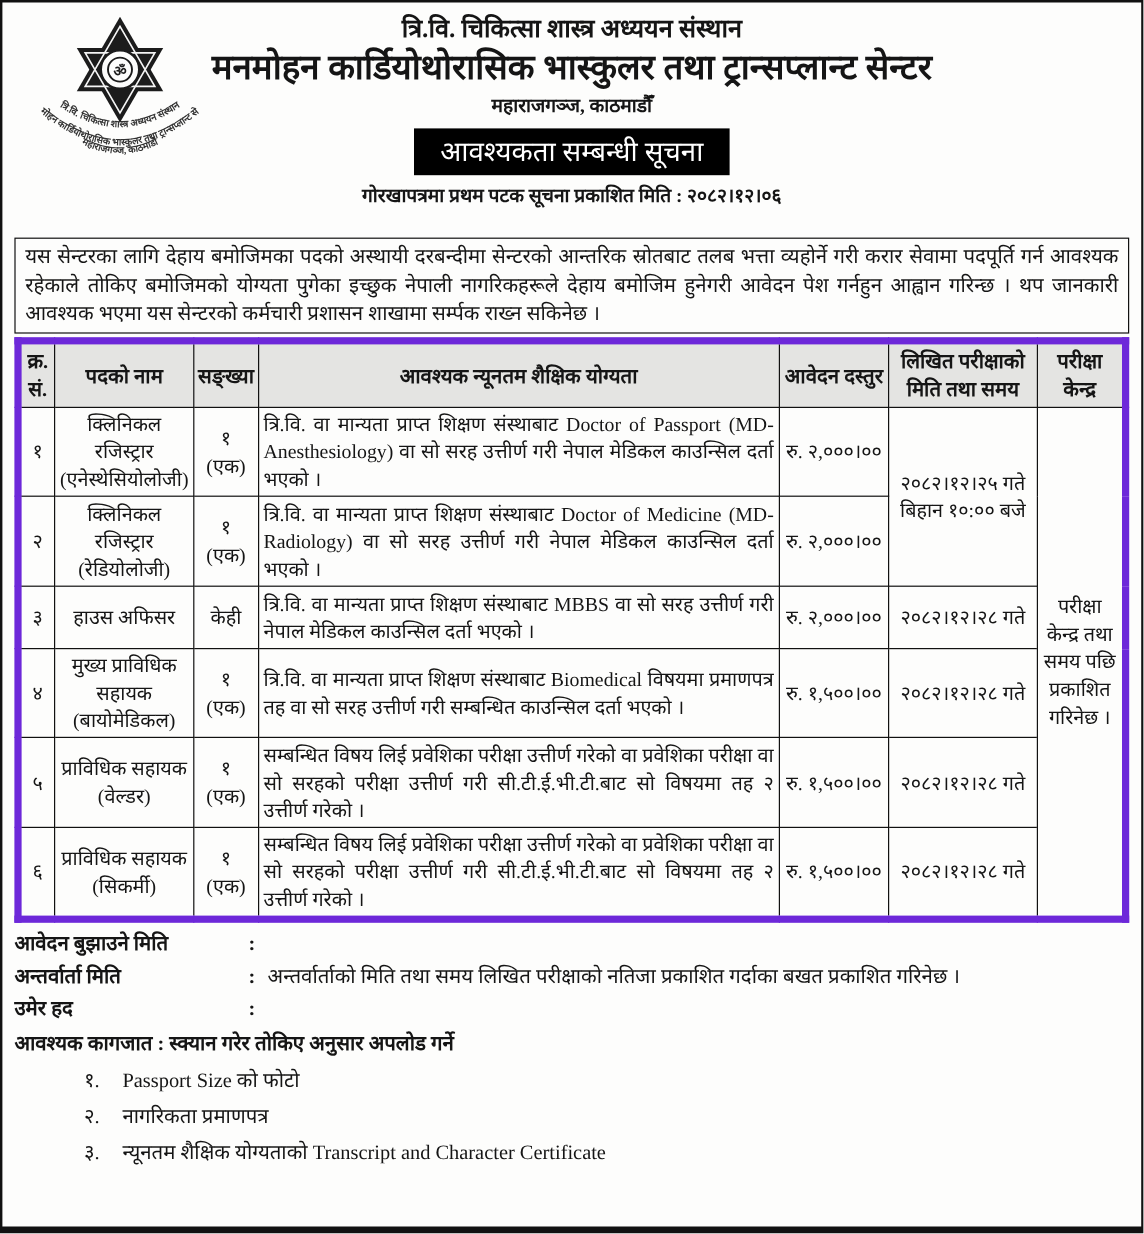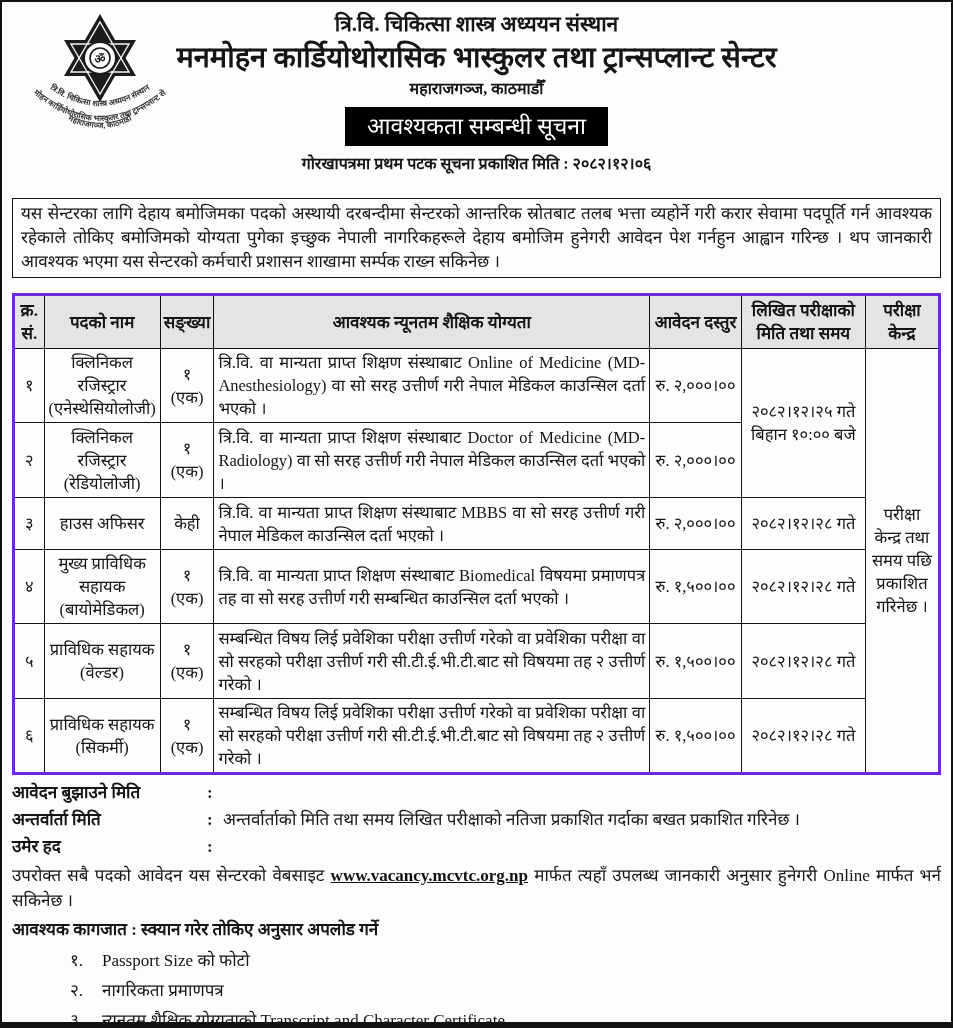--- a/index.html
+++ b/index.html
@@ -21,21 +21,21 @@
                 font-weight:normal; padding:2px 22px 5px 22px; margin-top:7px; }
   .pub-line  { font-size:16px; font-weight:bold; line-height:24px; margin-top:6px; }
 
   
   .intro {
     border:1px solid #111; margin-top:22px; padding:3px 8px;
     font-size:17px; line-height:24px; text-align:justify;
   }
 
   
-  table.vacancy { width:100%; border-collapse:collapse; margin-top:15px; border:3px solid #6d28d9; }
+  table.vacancy { width:100%; border-collapse:collapse; margin-top:3px; border:6px solid #6d28d9; }
   table.vacancy th, table.vacancy td { border:1px solid #111; vertical-align:middle; }
   table.vacancy th {
     background:#e4e4e2; font-size:17px; font-weight:bold; line-height:23px; padding:3px 2px;
   }
   table.vacancy td { font-size:16.5px; line-height:23px; padding:2px 4px; }
   td.c { text-align:center; }
   td.q { text-align:justify; padding:2px 7px; }
   tr.r1 { height:73px; } tr.r2 { height:75px; } tr.r3 { height:52px; }
   tr.r4 { height:73px; } tr.r5 { height:75px; } tr.r6 { height:75px; }
 
@@ -113,21 +113,21 @@
         <th>आवेदन दस्तुर</th>
         <th>लिखित परीक्षाको मिति तथा समय</th>
         <th>परीक्षा केन्द्र</th>
       </tr>
     </thead>
     <tbody>
       <tr class="r1">
         <td class="c">१</td>
         <td class="c">क्लिनिकल रजिस्ट्रार (एनेस्थेसियोलोजी)</td>
         <td class="c">१ (एक)</td>
-        <td class="q">त्रि.वि. वा मान्यता प्राप्त शिक्षण संस्थाबाट Online of Medicine (MD-Anesthesiology) वा सो सरह उत्तीर्ण गरी नेपाल मेडिकल काउन्सिल दर्ता भएको ।</td>
+        <td class="q">त्रि.वि. वा मान्यता प्राप्त शिक्षण संस्थाबाट Doctor of Passport (MD-Anesthesiology) वा सो सरह उत्तीर्ण गरी नेपाल मेडिकल काउन्सिल दर्ता भएको ।</td>
         <td class="c">रु. २,०००।००</td>
         <td class="c" rowspan="2">२०८२।१२।२५ गते बिहान १०:०० बजे</td>
         <td class="c" rowspan="6">परीक्षा केन्द्र तथा समय पछि प्रकाशित गरिनेछ ।</td>
       </tr>
       <tr class="r2">
         <td class="c">२</td>
         <td class="c">क्लिनिकल रजिस्ट्रार (रेडियोलोजी)</td>
         <td class="c">१ (एक)</td>
         <td class="q">त्रि.वि. वा मान्यता प्राप्त शिक्षण संस्थाबाट Doctor of Medicine (MD-Radiology) वा सो सरह उत्तीर्ण गरी नेपाल मेडिकल काउन्सिल दर्ता भएको ।</td>
         <td class="c">रु. २,०००।००</td>
@@ -176,23 +176,20 @@
       <span class="note-label">अन्तर्वार्ता मिति</span>
       <span class="note-colon">:</span>
       <span class="note-text">अन्तर्वार्ताको मिति तथा समय लिखित परीक्षाको नतिजा प्रकाशित गर्दाका बखत प्रकाशित गरिनेछ ।</span>
     </div>
     <div class="note-row">
       <span class="note-label">उमेर हद</span>
       <span class="note-colon">:</span>
     </div>
   </div>
 
-  <div class="web-para">
-    <span>उपरोक्त सबै पदको आवेदन यस सेन्टरको वेबसाइट </span><span class="web-link">www.vacancy.mcvtc.org.np</span><span> मार्फत त्यहाँ उपलब्ध जानकारी अनुसार हुनेगरी Online मार्फत भर्न सकिनेछ ।</span>
-  </div>
 
   <div class="docs-heading">आवश्यक कागजात : स्क्यान गरेर तोकिए अनुसार अपलोड गर्ने</div>
 
   <div class="doc-item">
     <span class="doc-num">१.</span>
     <span class="doc-text">Passport Size को फोटो</span>
   </div>
   <div class="doc-item">
     <span class="doc-num">२.</span>
     <span class="doc-text">नागरिकता प्रमाणपत्र</span>

